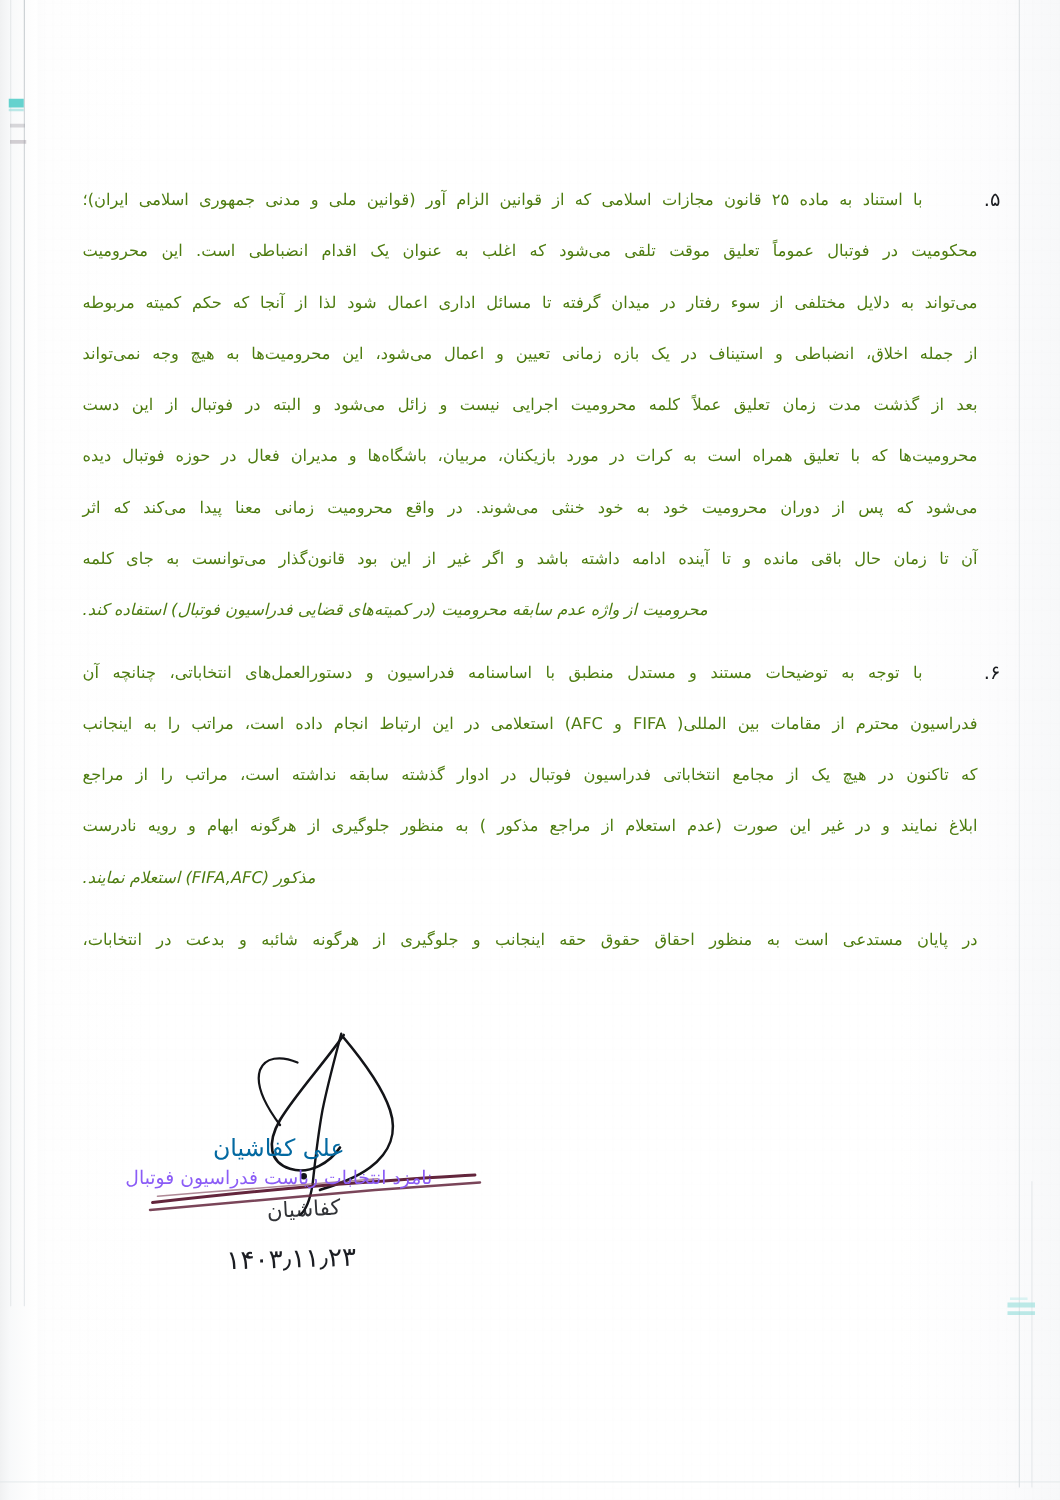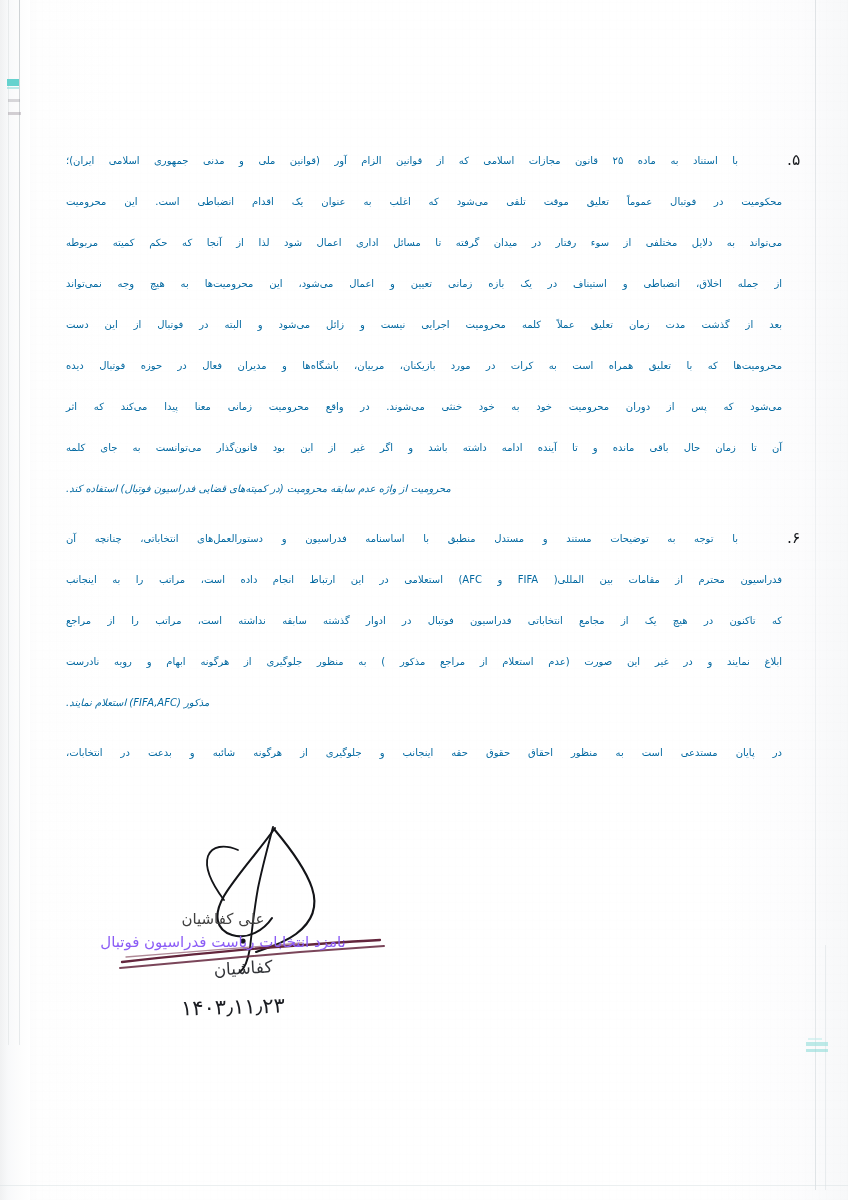--- a/index.html
+++ b/index.html
@@ -145,23 +145,23 @@
     text-align: left;
     font-size: 15.5px;
     line-height: 41px;
     color: #1a1c20;
     letter-spacing: .5px;
   }
 
   
   .lines { margin: 0; padding: 0; list-style: none; }
   .lines li {
-    font-size: 10px;
+    font-size: 13px;
     line-height: 41px;
-    color: #0369a1;
+    color: #4d7c0f;
     white-space: nowrap;
     direction: rtl;
     unicode-bidi: plaintext;
   }
   .lines li.center { text-align: left; font-style: italic; }
   .lines li.justify {
     white-space: normal;
     text-align: justify;
     text-align-last: justify;
   }
@@ -176,22 +176,22 @@
   }
   .sig-text-wrap {
     position: absolute;
     right: 460px;
     top: 908px;
     width: 330px;
     text-align: center;
     direction: rtl;
   }
   .sig-name {
-    font-size: 15px;
-    color: #404040;
+    font-size: 19px;
+    color: #0369a1;
     line-height: 22px;
     letter-spacing: .3px;
   }
   .sig-role {
     font-size: 15px;
     color: #8b5cf6;
     line-height: 24px;
     letter-spacing: .2px;
   }
   .sig-date {

